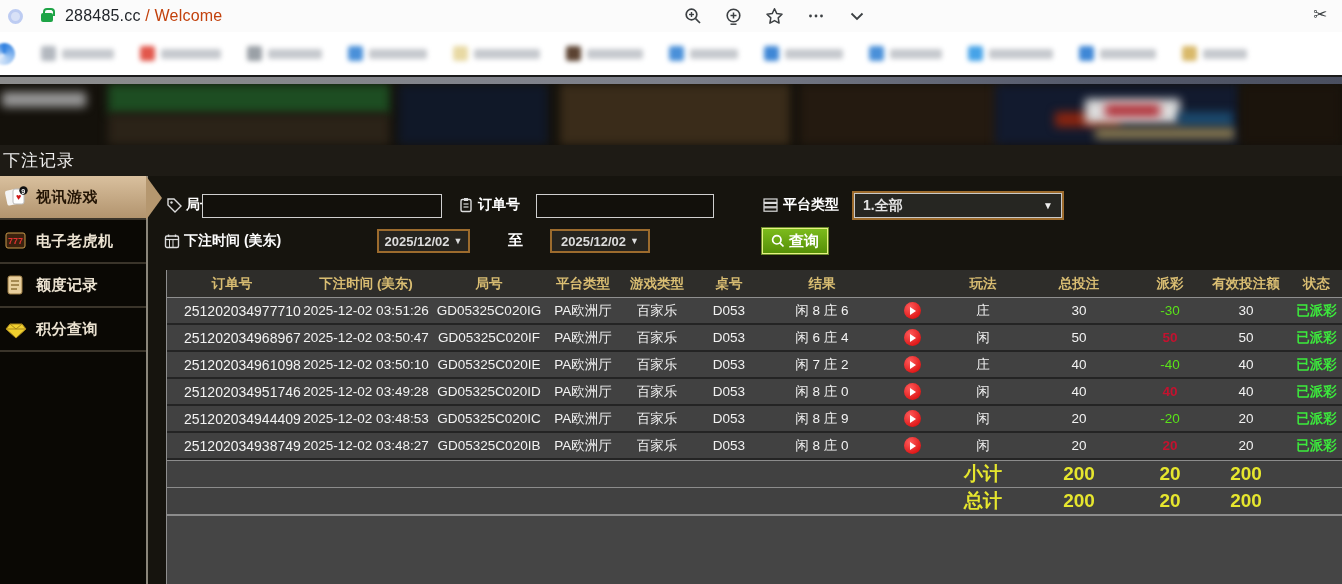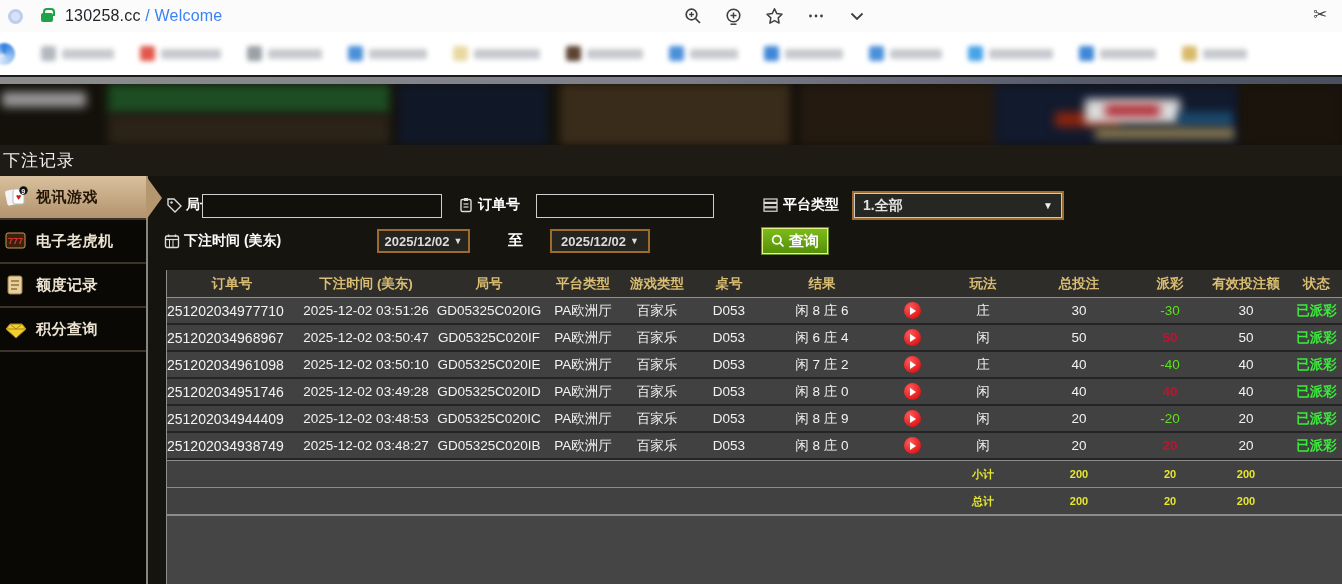--- a/index.html
+++ b/index.html
@@ -5,21 +5,21 @@
   *{margin:0;padding:0;box-sizing:border-box}
   html,body{background:#000}
   .stage{position:relative;width:1342px;height:584px;overflow:hidden;font-family:"Liberation Sans","DejaVu Sans",sans-serif;background:#15130d}
 
   
   .chrome{height:32px;background:#fbfbfb;display:flex;align-items:center;position:relative}
   .profile-dot{width:15px;height:15px;border-radius:50%;background:#cdd9f6;border:3px solid #a9bdf0;margin-left:8px;opacity:.75}
   .lock{width:12px;height:9px;background:#1ea446;border-radius:2px;position:relative;margin-left:18px;margin-top:3px}
   .lock::before{content:"";position:absolute;top:-5px;left:2px;width:8px;height:6px;border:2px solid #1ea446;border-bottom:none;border-radius:4px 4px 0 0}
   .url{margin-left:12px;font-size:16px;color:#1f2328;letter-spacing:.2px}
-  .url .path{color:#3b82f6}
+  .url .path{color:#c2410c}
   .chrome-icons{position:absolute;left:683px;top:0;height:32px;display:flex;align-items:center;gap:22px;color:#3c4043}
   .cicon{width:19px;height:19px;display:flex;align-items:center;justify-content:center}
   .chrome-search{position:absolute;left:893px;top:3px;width:400px;height:26px;background:#ececec;border-radius:4px;display:flex;align-items:center;padding:0 9px;gap:8px}
   .chrome-search span{font-size:14px;color:#3a3f44}
   .scissors{position:absolute;left:1313px;top:4px;font-size:17px;color:#3c4043}
 
   
   .bookmarks{height:45px;background:#ffffff;display:flex;align-items:center;gap:26px;padding-left:0;border-bottom:2px solid #1b1b1b;overflow:hidden}
   .bm-logo{width:22px;height:22px;border-radius:50%;background:conic-gradient(#2d7fe0,#9cc4f2,#e8f0fb,#2d7fe0);margin-left:-7px;filter:blur(1px);flex:none}
   .bm{display:flex;align-items:center;gap:6px;filter:blur(2.4px);flex:none}
@@ -57,39 +57,39 @@
   .to-lbl{position:absolute;font-size:15px;font-weight:bold;color:#fff}
   .qbtn{position:absolute;height:26px;padding:0 8px;background:linear-gradient(#7cbb1c,#569007);border:1px solid #e6f283;outline:1px solid #6a8a2a;color:#fff;font-size:15px;font-weight:bold;display:flex;align-items:center;gap:4px;cursor:pointer}
 
   
   .tablewrap{position:absolute;left:18px;right:0;top:94px;bottom:0;border-left:1px solid #8f8f8f;display:flex;flex-direction:column}
   .tr{display:grid;grid-template-columns:130px 138px 108px 80px 68px 76px 110px 70px 72px 120px 62px 90px 1fr;align-items:center}
   .th{height:28px;background:#2e2d2a;border-bottom:1px solid #8f8f8f}
   .th div{font-size:13.5px;font-weight:bold;color:#d9bd72;text-align:center}
   .row{height:27px;background:#414141;border-bottom:2px solid #242424}
   .row div{font-size:13.5px;color:#f2f2f2;text-align:center;white-space:nowrap}
-  .row .c-order{text-align:left;padding-left:0;font-size:14px}
+  .row .c-order{text-align:left;padding-left:17px;font-size:14px}
   .playbtn{width:17px;height:17px;border-radius:50%;background:radial-gradient(circle at 35% 30%,#ff5a5a,#d40000);margin:0 auto;display:flex;align-items:center;justify-content:center;cursor:pointer}
   .playbtn::after{content:"";border-left:6px solid #fff;border-top:4px solid transparent;border-bottom:4px solid transparent;margin-left:2px}
   .pos{color:#c3122f !important;font-weight:bold}
   .neg{color:#5ae219 !important;font-weight:normal}
   .status{color:#3ce83c !important;font-weight:bold}
   .sum{height:27px;background:#414141;border-top:1px solid #8c8c8c}
-  .sum div{font-size:11px;font-weight:bold;color:#e6e62e;text-align:center}
+  .sum div{font-size:19px;font-weight:bold;color:#e6e62e;text-align:center}
   .tfill{flex:1;background:#454545;border-top:2px solid #8c8c8c}
 </style>
 </head>
 <body>
 
 <div class="stage">
 
   <div class="chrome">
     <div class="profile-dot"></div>
     <div class="lock"></div>
-    <div class="url"><span>130258.cc</span><span class="path"> / Welcome</span></div>
+    <div class="url"><span>288485.cc</span><span class="path"> / Welcome</span></div>
     <div class="chrome-icons">
       <div class="cicon">
           <svg width="18" height="18" viewBox="0 0 18 18">
             <circle cx="7.5" cy="7.5" r="5.3" fill="none" stroke="#3c4043" stroke-width="1.7"></circle>
             <line x1="11.6" y1="11.6" x2="16" y2="16" stroke="#3c4043" stroke-width="1.7"></line>
             <line x1="5" y1="7.5" x2="10" y2="7.5" stroke="#3c4043" stroke-width="1.4"></line>
             <line x1="7.5" y1="5" x2="7.5" y2="10" stroke="#3c4043" stroke-width="1.4"></line>
           </svg>
         </div>
       <div class="cicon">

